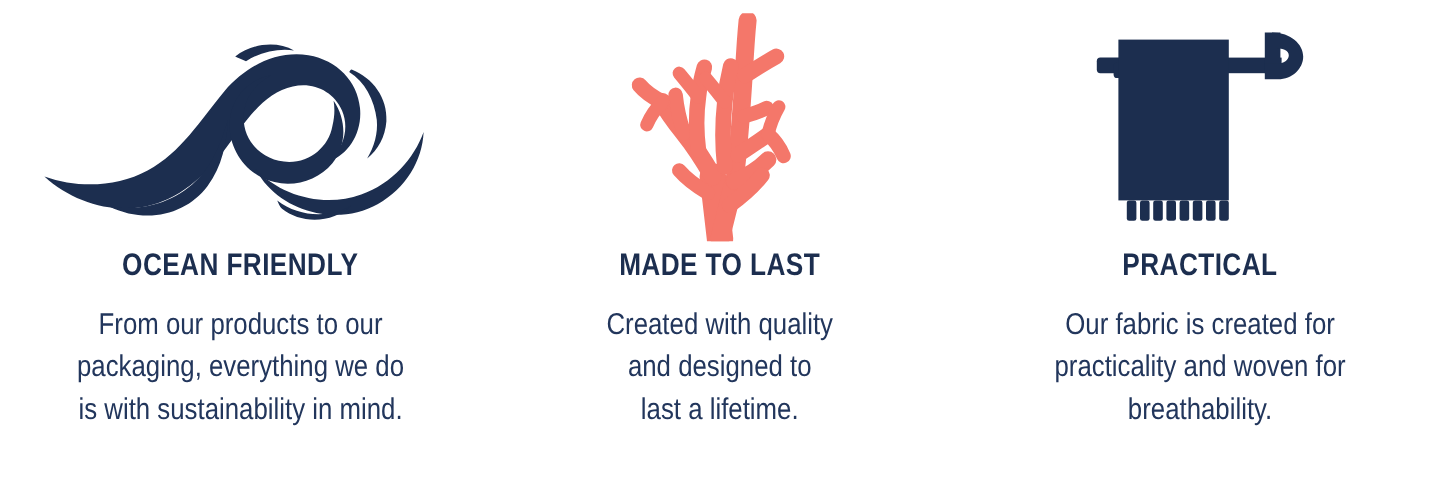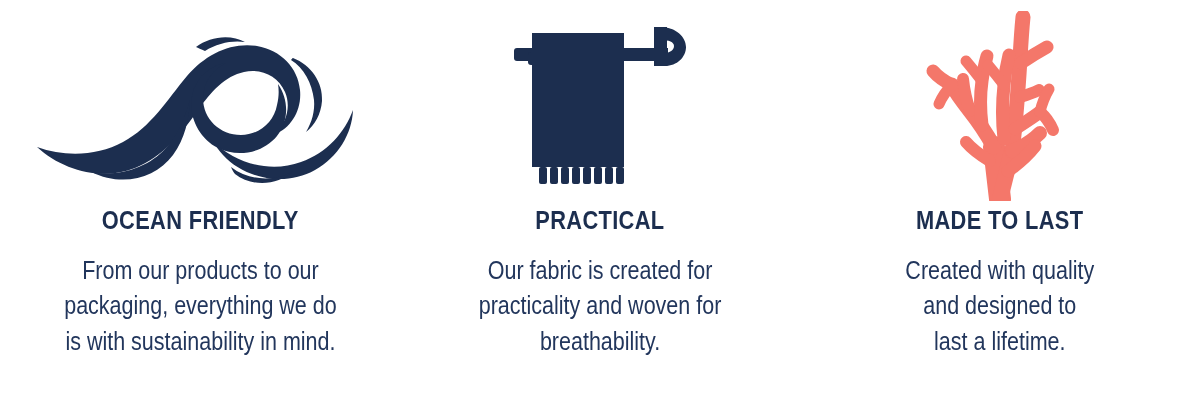--- a/index.html
+++ b/index.html
@@ -123,20 +123,64 @@
           <path d="M196 143 C214 157 240 158 258 147 C243 162 216 163 200 150 C198 148 197 145 196 143 Z"></path>
 
           <path d="M258 34 C276 41 288 58 287 77 C286 90 280 101 271 108 C277 98 280 87 279 76 C277 59 269 44 256 36 C257 35 257 34 258 34 Z"></path>
         </g>
       </svg>
     </div>
     <div class="feature-title">OCEAN FRIENDLY</div>
     <div class="feature-body">From our products to our
 packaging, everything we do
 is with sustainability in mind.</div>
+  </div>
+
+  <div class="feature">
+    <div class="feature-icon icon-coral">
+      <svg viewBox="0 0 160 190" xmlns="http://www.w3.org/2000/svg" aria-hidden="true">
+        <g stroke="#f4776a" fill="none" stroke-linecap="round" stroke-linejoin="round">
+
+          <path d="M80 188 C78 170 76 152 74 136" stroke-width="22"></path>
+          <path d="M80 188 C84 172 88 156 92 140" stroke-width="16"></path>
+
+          <path d="M92 140 C96 112 98 80 100 48 C101 30 102 16 103 6" stroke-width="15"></path>
+
+          <path d="M74 136 C66 122 58 110 50 100 C42 90 36 82 32 74" stroke-width="15"></path>
+
+          <path d="M50 100 C46 88 44 78 43 68" stroke-width="12"></path>
+
+          <path d="M32 74 C24 70 18 66 13 60" stroke-width="13"></path>
+          <path d="M32 74 C26 80 22 86 19 93" stroke-width="11"></path>
+
+          <path d="M62 114 C60 98 60 84 62 70 C63 60 65 52 67 45" stroke-width="13"></path>
+          <path d="M62 70 C56 62 51 56 46 50" stroke-width="11"></path>
+
+          <path d="M84 128 C82 110 82 92 84 74 C85 62 87 52 89 44" stroke-width="13"></path>
+          <path d="M84 74 C78 66 73 60 68 54" stroke-width="11"></path>
+
+          <path d="M100 86 C107 84 113 82 119 79" stroke-width="12"></path>
+
+          <path d="M101 52 C110 46 118 41 127 36" stroke-width="13"></path>
+
+          <path d="M95 118 C104 112 112 107 120 101" stroke-width="13"></path>
+          <path d="M120 101 C126 106 130 112 133 119" stroke-width="12"></path>
+          <path d="M120 101 C122 92 125 85 129 78" stroke-width="11"></path>
+
+          <path d="M92 140 C102 136 112 130 120 122" stroke-width="14"></path>
+          <path d="M88 160 C99 152 108 144 115 135" stroke-width="13"></path>
+
+          <path d="M70 150 C60 144 52 138 46 131" stroke-width="12"></path>
+        </g>
+      </svg>
+    </div>
+    <div class="feature-title">MADE TO LAST</div>
+    <div class="feature-body">Created with quality
+and designed to
+last a lifetime.</div>
   </div>
 
   <div class="feature">
     <div class="feature-icon icon-towel">
       <svg viewBox="0 0 184 175" xmlns="http://www.w3.org/2000/svg" aria-hidden="true">
         <g fill="#1c2e4f">
 
           <rect x="6" y="29" width="30" height="13" rx="3"></rect>
           <rect x="20" y="33" width="14" height="13" rx="3"></rect>
           <rect x="104" y="29" width="56" height="13"></rect>
@@ -162,57 +206,13 @@
           <rect x="108" y="148" width="8" height="17" rx="2"></rect>
         </g>
       </svg>
     </div>
     <div class="feature-title">PRACTICAL</div>
     <div class="feature-body">Our fabric is created for
 practicality and woven for
 breathability.</div>
   </div>
 
-  <div class="feature">
-    <div class="feature-icon icon-coral">
-      <svg viewBox="0 0 160 190" xmlns="http://www.w3.org/2000/svg" aria-hidden="true">
-        <g stroke="#f4776a" fill="none" stroke-linecap="round" stroke-linejoin="round">
-
-          <path d="M80 188 C78 170 76 152 74 136" stroke-width="22"></path>
-          <path d="M80 188 C84 172 88 156 92 140" stroke-width="16"></path>
-
-          <path d="M92 140 C96 112 98 80 100 48 C101 30 102 16 103 6" stroke-width="15"></path>
-
-          <path d="M74 136 C66 122 58 110 50 100 C42 90 36 82 32 74" stroke-width="15"></path>
-
-          <path d="M50 100 C46 88 44 78 43 68" stroke-width="12"></path>
-
-          <path d="M32 74 C24 70 18 66 13 60" stroke-width="13"></path>
-          <path d="M32 74 C26 80 22 86 19 93" stroke-width="11"></path>
-
-          <path d="M62 114 C60 98 60 84 62 70 C63 60 65 52 67 45" stroke-width="13"></path>
-          <path d="M62 70 C56 62 51 56 46 50" stroke-width="11"></path>
-
-          <path d="M84 128 C82 110 82 92 84 74 C85 62 87 52 89 44" stroke-width="13"></path>
-          <path d="M84 74 C78 66 73 60 68 54" stroke-width="11"></path>
-
-          <path d="M100 86 C107 84 113 82 119 79" stroke-width="12"></path>
-
-          <path d="M101 52 C110 46 118 41 127 36" stroke-width="13"></path>
-
-          <path d="M95 118 C104 112 112 107 120 101" stroke-width="13"></path>
-          <path d="M120 101 C126 106 130 112 133 119" stroke-width="12"></path>
-          <path d="M120 101 C122 92 125 85 129 78" stroke-width="11"></path>
-
-          <path d="M92 140 C102 136 112 130 120 122" stroke-width="14"></path>
-          <path d="M88 160 C99 152 108 144 115 135" stroke-width="13"></path>
-
-          <path d="M70 150 C60 144 52 138 46 131" stroke-width="12"></path>
-        </g>
-      </svg>
-    </div>
-    <div class="feature-title">MADE TO LAST</div>
-    <div class="feature-body">Created with quality
-and designed to
-last a lifetime.</div>
-  </div>
-
 </div>
 
 </body></html>

